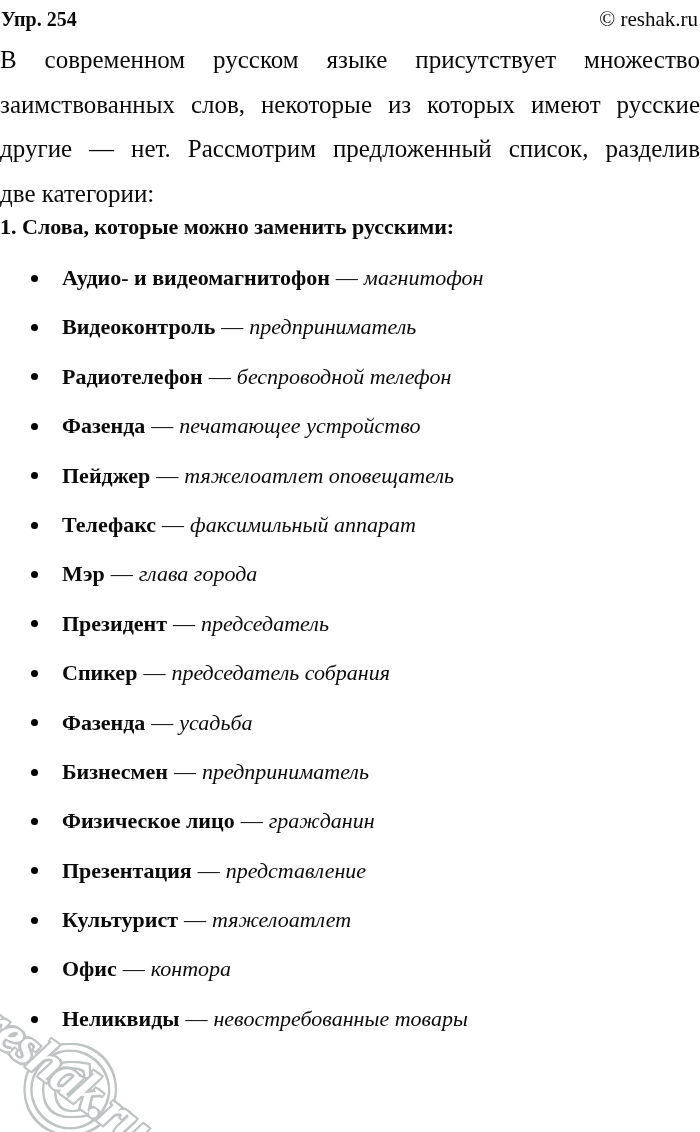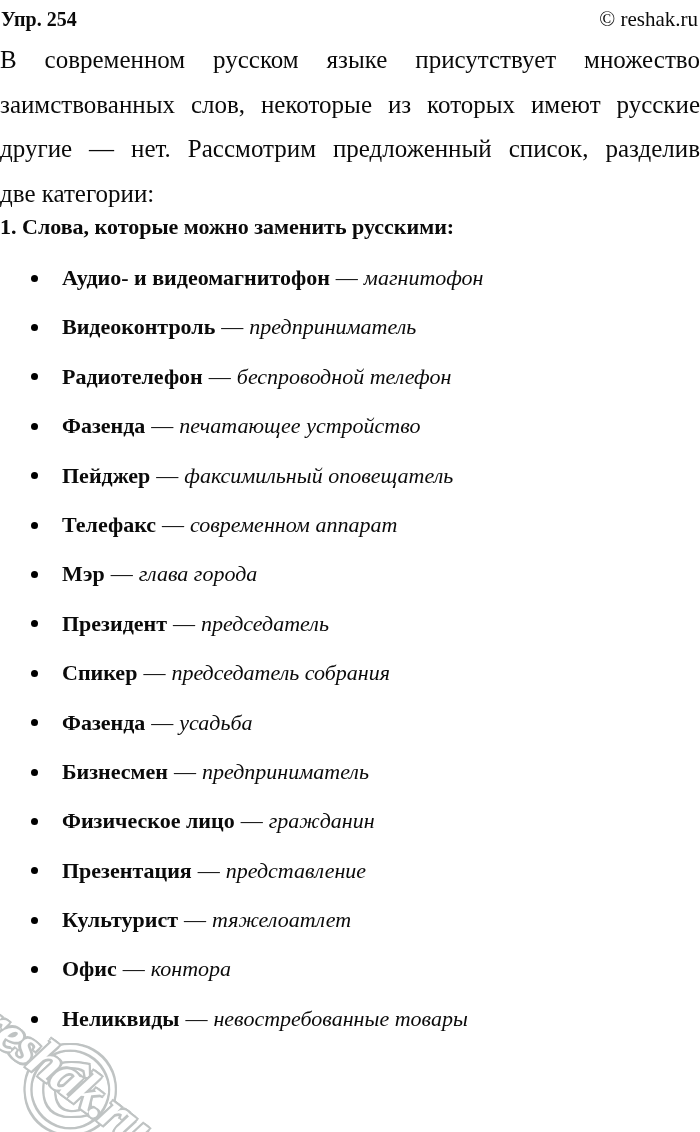--- a/index.html
+++ b/index.html
@@ -143,24 +143,24 @@
     <li class="item">
       <span class="bullet"></span><b class="term">Видеоконтроль</b><span class="sep">—</span><i class="def">предприниматель</i>
     </li>
     <li class="item">
       <span class="bullet"></span><b class="term">Радиотелефон</b><span class="sep">—</span><i class="def">беспроводной телефон</i>
     </li>
     <li class="item">
       <span class="bullet"></span><b class="term">Фазенда</b><span class="sep">—</span><i class="def">печатающее устройство</i>
     </li>
     <li class="item">
-      <span class="bullet"></span><b class="term">Пейджер</b><span class="sep">—</span><i class="def">факсимильный оповещатель</i>
+      <span class="bullet"></span><b class="term">Пейджер</b><span class="sep">—</span><i class="def">тяжелоатлет оповещатель</i>
     </li>
     <li class="item">
-      <span class="bullet"></span><b class="term">Телефакс</b><span class="sep">—</span><i class="def">современном аппарат</i>
+      <span class="bullet"></span><b class="term">Телефакс</b><span class="sep">—</span><i class="def">факсимильный аппарат</i>
     </li>
     <li class="item">
       <span class="bullet"></span><b class="term">Мэр</b><span class="sep">—</span><i class="def">глава города</i>
     </li>
     <li class="item">
       <span class="bullet"></span><b class="term">Президент</b><span class="sep">—</span><i class="def">председатель</i>
     </li>
     <li class="item">
       <span class="bullet"></span><b class="term">Спикер</b><span class="sep">—</span><i class="def">председатель собрания</i>
     </li>

